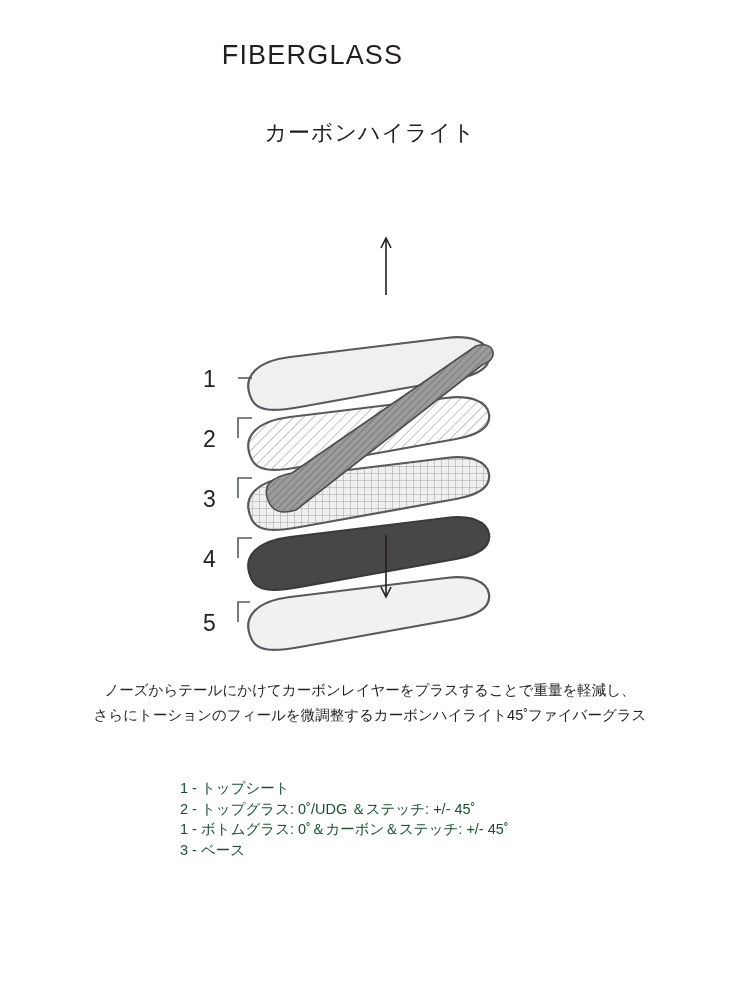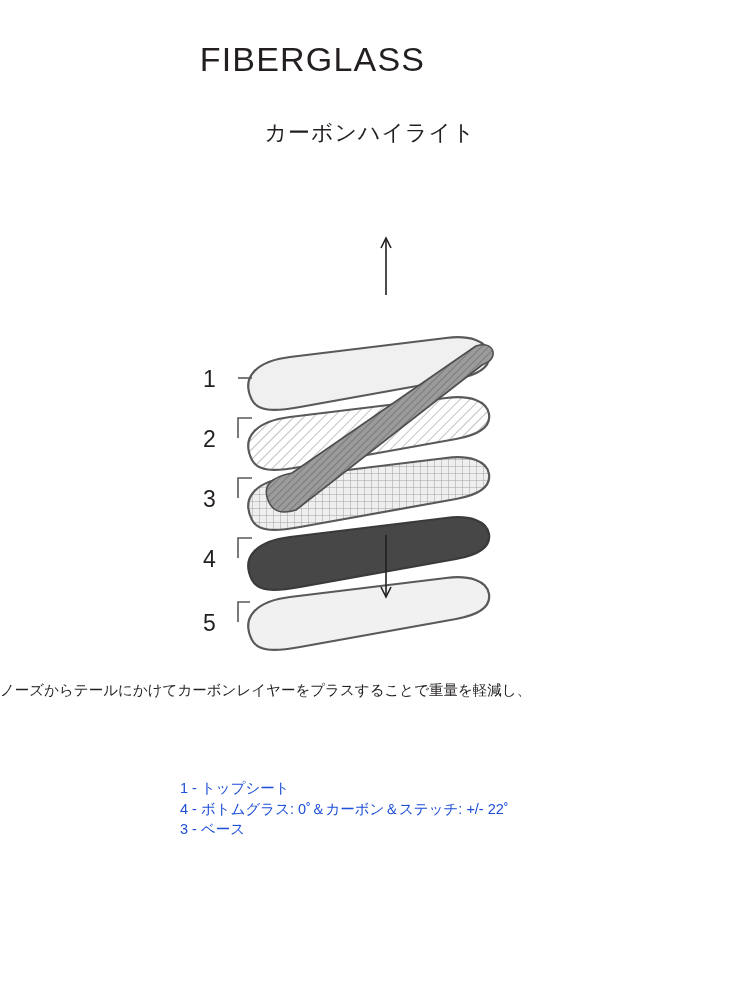--- a/index.html
+++ b/index.html
@@ -20,21 +20,21 @@
     inset: 0;
     width: 740px;
     height: 1000px;
   }
   .title {
     position: absolute;
     top: 40px;
     left: 0;
     width: 625px;
     text-align: center;
-    font-size: 34px;
+    font-size: 27px;
     letter-spacing: 1.2px;
     font-weight: 400;
     color: #231f20;
   }
   .subtitle {
     position: absolute;
     top: 118px;
     left: 0;
     width: 740px;
     text-align: center;
@@ -62,31 +62,32 @@
     position: absolute;
     font-size: 23px;
     color: #231f20;
     font-family: "Liberation Sans", sans-serif;
   }
   .desc {
     position: absolute;
     top: 678px;
     left: 0;
     width: 740px;
+    text-align: center;
     font-size: 14.5px;
     line-height: 25px;
     color: #231f20;
   }
   .legend {
     position: absolute;
     top: 778px;
     left: 180px;
     font-size: 14.5px;
     line-height: 20.5px;
-    color: #1d4ed8;
+    color: #14532d;
   }
   .legend div {
     white-space: nowrap;
   }
 </style>
 </head>
 <body>
 
 <div class="page">
 
@@ -154,21 +155,23 @@
   <div class="numbers">
     <div class="num" style="left:203px; top:196px;">1</div>
     <div class="num" style="left:203px; top:256px;">2</div>
     <div class="num" style="left:203px; top:316px;">3</div>
     <div class="num" style="left:203px; top:376px;">4</div>
     <div class="num" style="left:203px; top:440px;">5</div>
   </div>
 
   <div class="desc">
     <div>ノーズからテールにかけてカーボンレイヤーをプラスすることで重量を軽減し、</div>
+    <div>さらにトーションのフィールを微調整するカーボンハイライト45˚ファイバーグラス</div>
   </div>
 
   <div class="legend">
     <div>1 - トップシート</div>
-    <div>4 - ボトムグラス: 0˚＆カーボン＆ステッチ: +/- 22˚</div>
+    <div>2 - トップグラス: 0˚/UDG ＆ステッチ: +/- 45˚</div>
+    <div>1 - ボトムグラス: 0˚＆カーボン＆ステッチ: +/- 45˚</div>
     <div>3 - ベース</div>
   </div>
 
 </div>
 
 </body></html>

